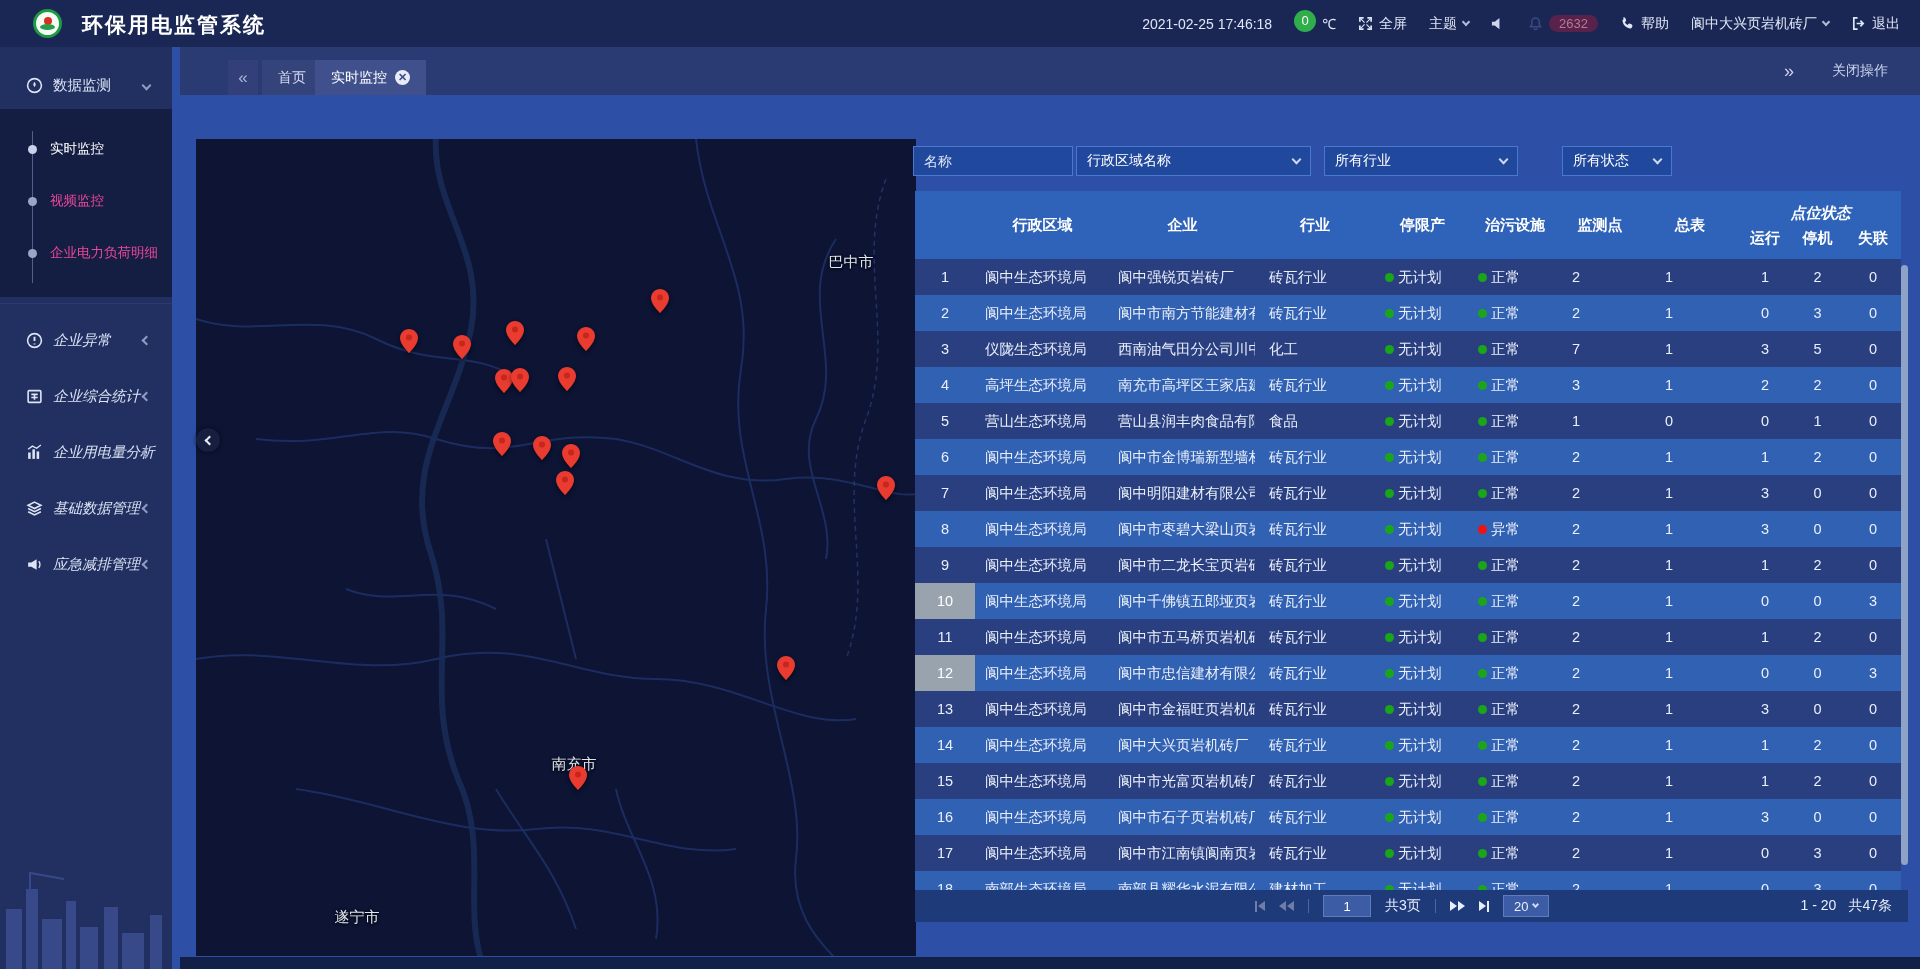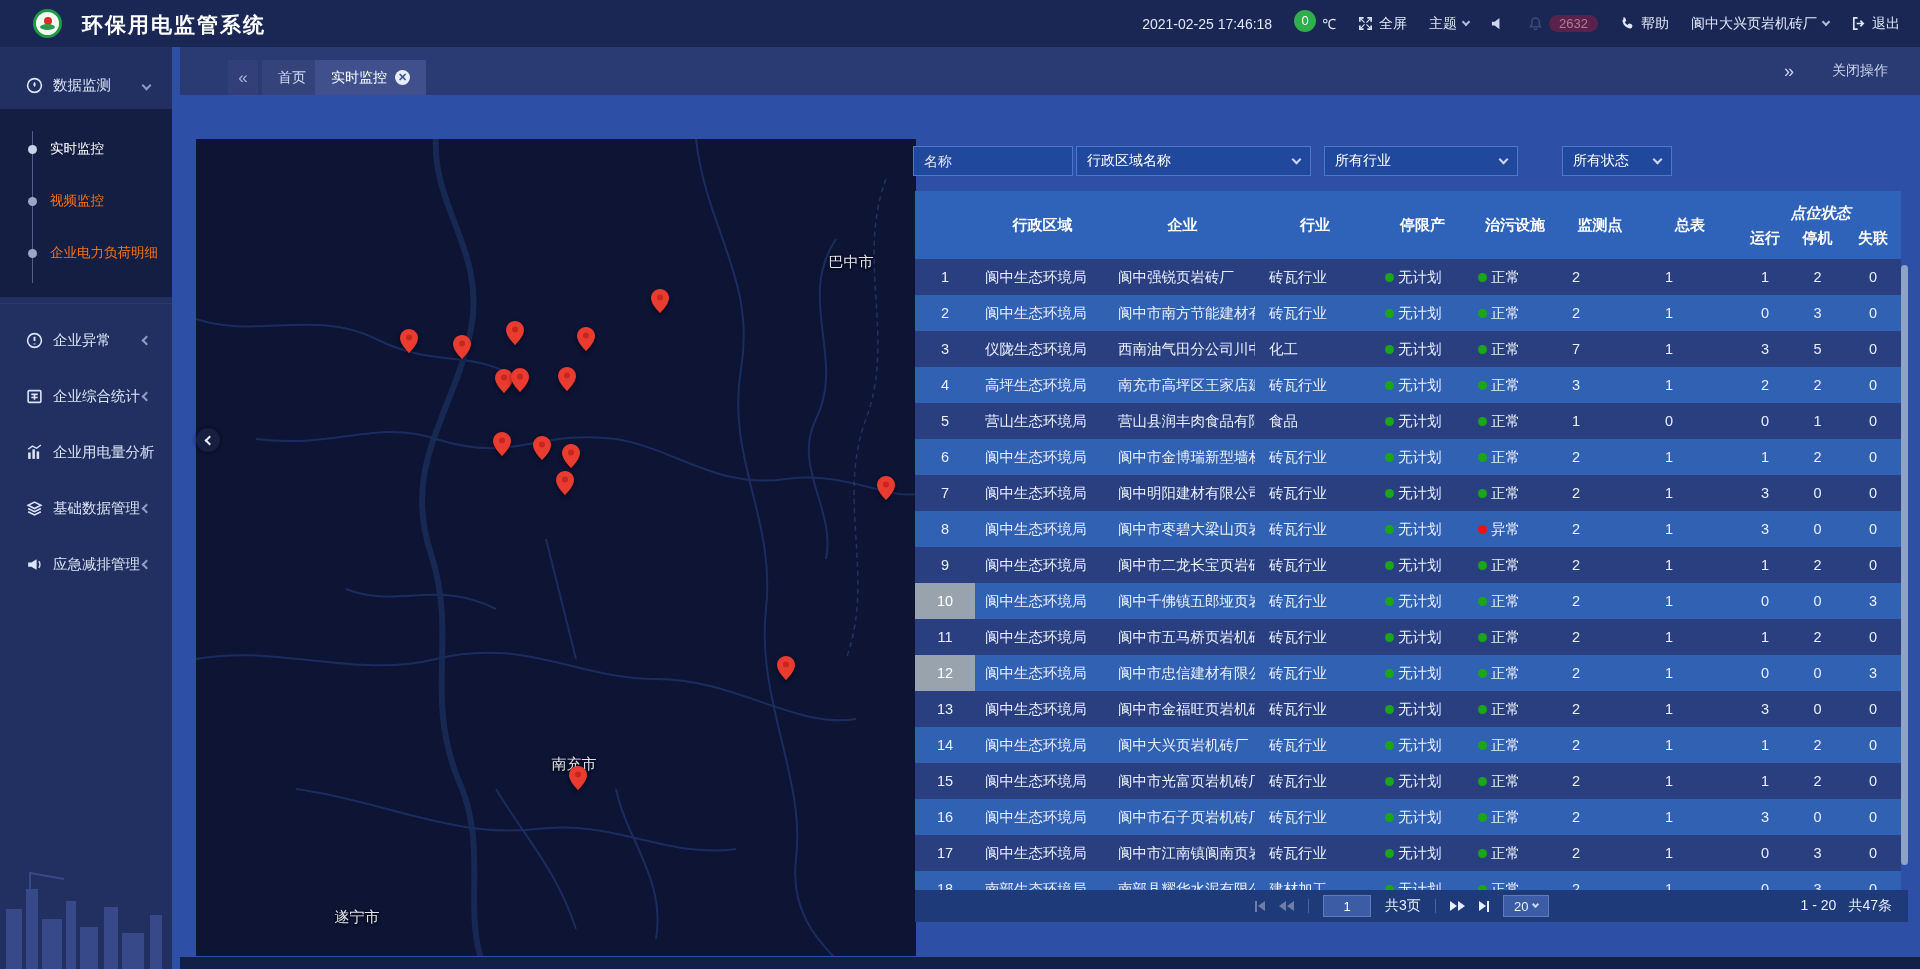--- a/index.html
+++ b/index.html
@@ -24,25 +24,25 @@
   .sidebar { position:absolute; left:0; top:47px; width:172px; height:922px; background:#212f61; z-index:20; }
   .side-item { position:relative; height:47px; display:flex; align-items:center; padding-left:26px; cursor:pointer; }
   .side-item .lbl { margin-left:10px; font-size:14.5px; color:#dde4f4; }
   .side-item .chev { position:absolute; right:22px; width:7px; height:7px; border-right:2px solid #8f9cc2; border-bottom:2px solid #8f9cc2; }
   .chev.left { transform:rotate(135deg); }
   .chev.down { transform:rotate(45deg); }
   .submenu { position:relative; background:#141d42; padding:14px 0 18px 0; }
   .submenu .vline { position:absolute; left:32px; top:22px; bottom:14px; width:1px; background:#525f8e; }
   .sub-item { position:relative; height:52px; display:flex; align-items:center; padding-left:50px; cursor:pointer; }
   .sub-item .dot { position:absolute; left:28px; width:9px; height:9px; border-radius:50%; background:#9ba6c6; }
-  .sub-item .lbl { font-size:13.5px; color:#f97316; }
+  .sub-item .lbl { font-size:13.5px; color:#ec4899; }
   .sub-item.active .lbl { color:#ffffff; }
   .sub-item.active .dot { background:#c9d2ea; }
   .side-divider { height:1px; background:#2c3a6d; margin:6px 0 8px 0; }
-  .menu-block .side-item { height:56px; }
+  .menu-block .side-item { height:56px;font-style:italic; }
   .skyline { position:absolute; left:0; bottom:0; width:180px; height:120px; opacity:.55; }
 
   
   .tabbar { position:absolute; left:180px; top:47px; width:1740px; height:48px; background:#2a3a72; z-index:10; }
   .tab-coll { position:absolute; left:48px; top:13px; width:30px; height:35px; background:#323f78; color:#aab6da; font-size:17px; display:flex; align-items:center; justify-content:center; cursor:pointer; }
   .tab { position:absolute; top:13px; height:35px; display:flex; align-items:center; padding:0 16px; font-size:14px; color:#d4dcf2; cursor:pointer; }
   .tab.home { left:82px; background:#344379; }
   .tab.active { left:135px; background:#3f508c; color:#fff; }
   .tab .close { margin-left:8px; width:15px; height:15px; border-radius:50%; background:#e8ecf8; color:#3f508c; font-size:11px; font-weight:bold; line-height:15px; text-align:center; }
   .tab-right { position:absolute; right:32px; top:0; height:48px; display:flex; align-items:center; gap:40px; color:#c9d2ea; font-size:14px; }

